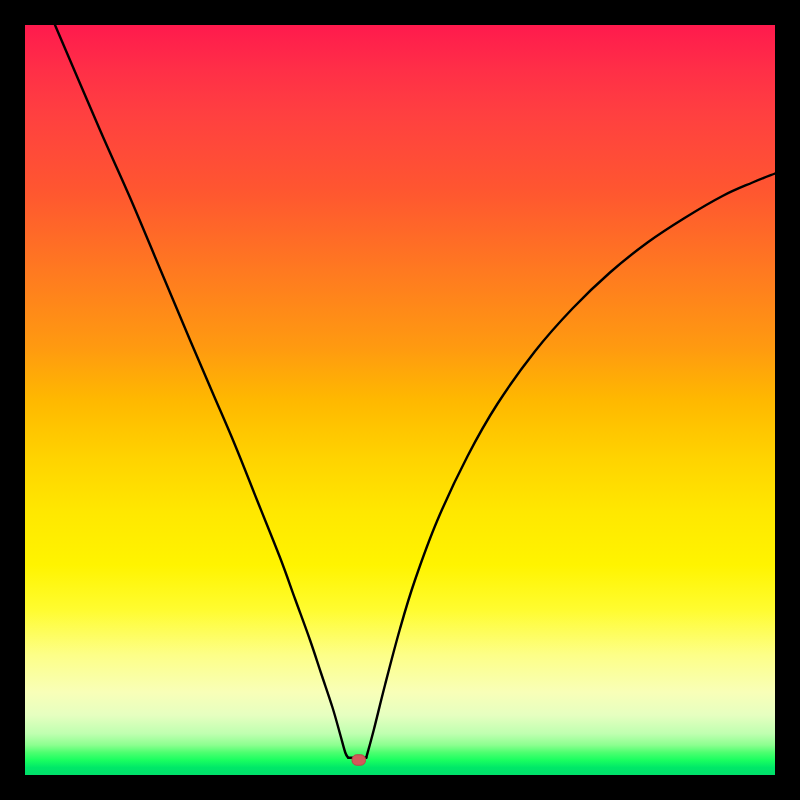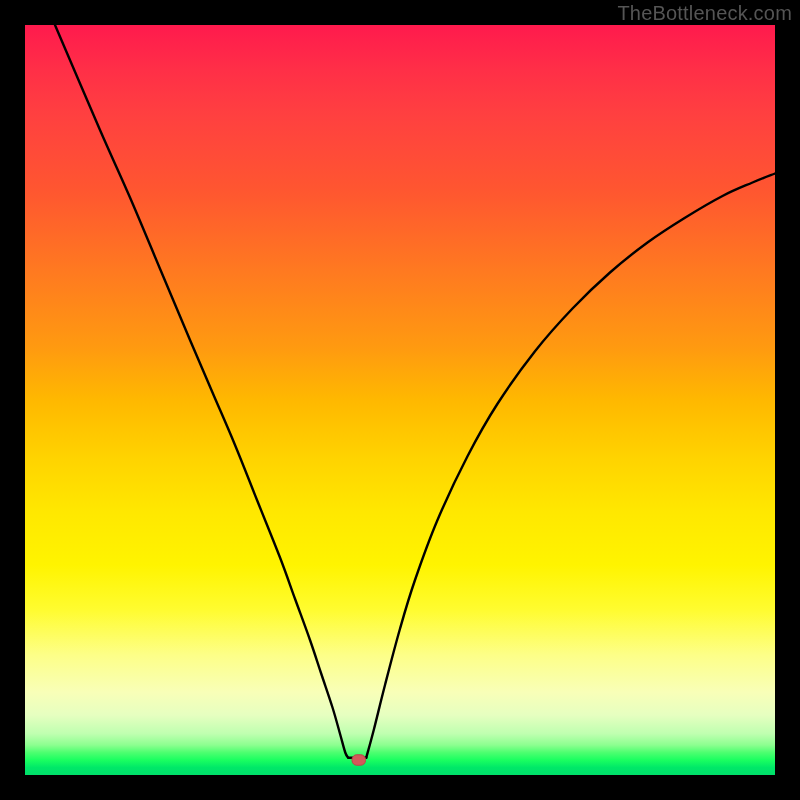--- a/index.html
+++ b/index.html
@@ -67,21 +67,20 @@
   .marker {
     fill: #d35a5a;
     stroke: #b84848;
     stroke-width: 1;
   }
 </style>
 </head>
 <body>
 
 <div class="frame">
-  <div class="watermark">TheBottleneck.com</div>
   <div class="plot">
     <svg id="chart-svg" viewBox="0 0 750 750" preserveAspectRatio="none">
         <path d="M 30 0 C 38.1 18.9, 61.5 73.95, 75 105 C 88.5 136.05, 94.20000000000002 147.525, 105.00000000000001 172.5 C 115.80000000000001 197.475, 124.2 218.09999999999994, 135 243.74999999999994 C 145.8 269.4, 155.55 292.725, 165 315.00000000000006 C 174.45 337.2750000000001, 179.4 348.6, 187.5 367.5 C 195.6 386.4, 201.90000000000003 400.425, 210.00000000000003 420 C 218.10000000000002 439.575, 224.4 456, 232.5 476.25 C 240.6 496.5, 248.25000000000003 514.95, 255.00000000000003 532.5 C 261.75 550.05, 264.6 558.9, 270 573.75 C 275.4 588.6, 280.275 601.5, 285 615 C 289.725 628.5, 292.2 636.6, 296.25 648.75 C 300.3 660.9, 304.125 671.7, 307.5 682.5 C 310.875 693.3, 312.705 700.65, 315 708.75 C 317.295 716.85, 318.76500000000004 723.18, 320.25000000000006 727.5 C 321.73500000000007 731.82, 322.71000000000004 731.805, 323.25 732.75" fill="none" stroke="#000" stroke-width="2.4" stroke-linecap="round" stroke-linejoin="round"></path>
         <path d="M 341.25 732.75 C 342.6 727.755, 345.375 718.095, 348.75 705 C 352.125 691.905, 355.275 678.225, 360 660 C 364.725 641.775, 369.6 622.65, 375 603.75 C 380.4 584.85, 383.25 574.575, 390 555 C 396.75 535.425, 403.05000000000007 517.275, 412.50000000000006 495 C 421.95000000000005 472.725, 431.7 452.175, 442.5 431.25 C 453.3 410.325, 460.34999999999997 397.65, 472.5 378.75 C 484.65000000000003 359.85, 496.50000000000006 343.39500000000004, 510.00000000000006 326.25000000000006 C 523.5 309.1050000000001, 534 297.675, 547.5 283.5 C 561 269.325, 571.5 259.37999999999994, 585 247.49999999999994 C 598.5 235.61999999999995, 609 227.355, 622.5 217.5 C 636 207.645, 646.5 201.12, 660 192.75 C 673.5 184.38, 685.35 177.345, 697.5 171 C 709.65 164.655, 718.05 161.55, 727.5 157.5 C 736.95 153.45, 745.95 150.12, 750 148.5" fill="none" stroke="#000" stroke-width="2.4" stroke-linecap="round" stroke-linejoin="round"></path>
         <path d="M 323.25 732.75 L 341.25 732.75" fill="none" stroke="#000" stroke-width="2.4" stroke-linecap="round" stroke-linejoin="round"></path>
         <rect x="327" y="729.75" width="13.500000000000002" height="10.499999999999998" rx="4.772727272727272" ry="4.772727272727272" class="marker"></rect>
       </svg>
   </div>
 </div>
 

